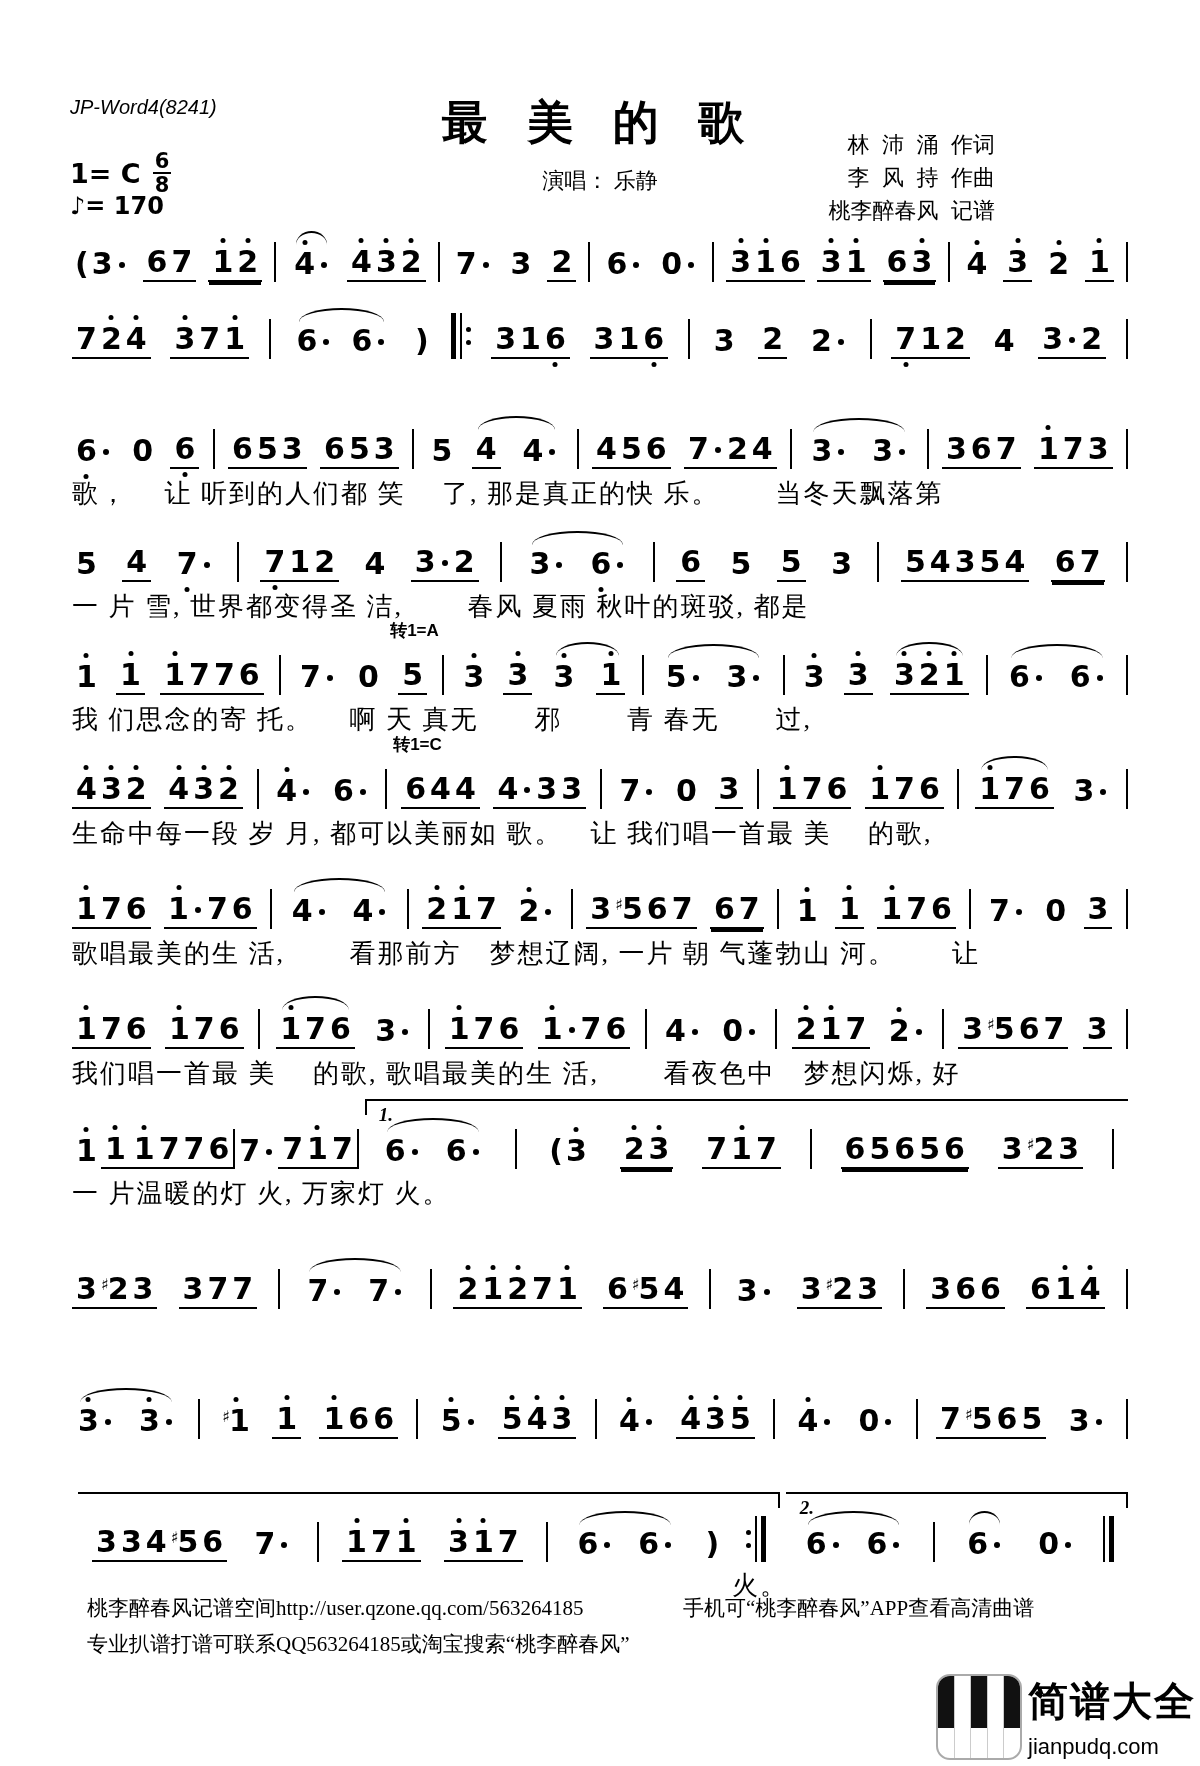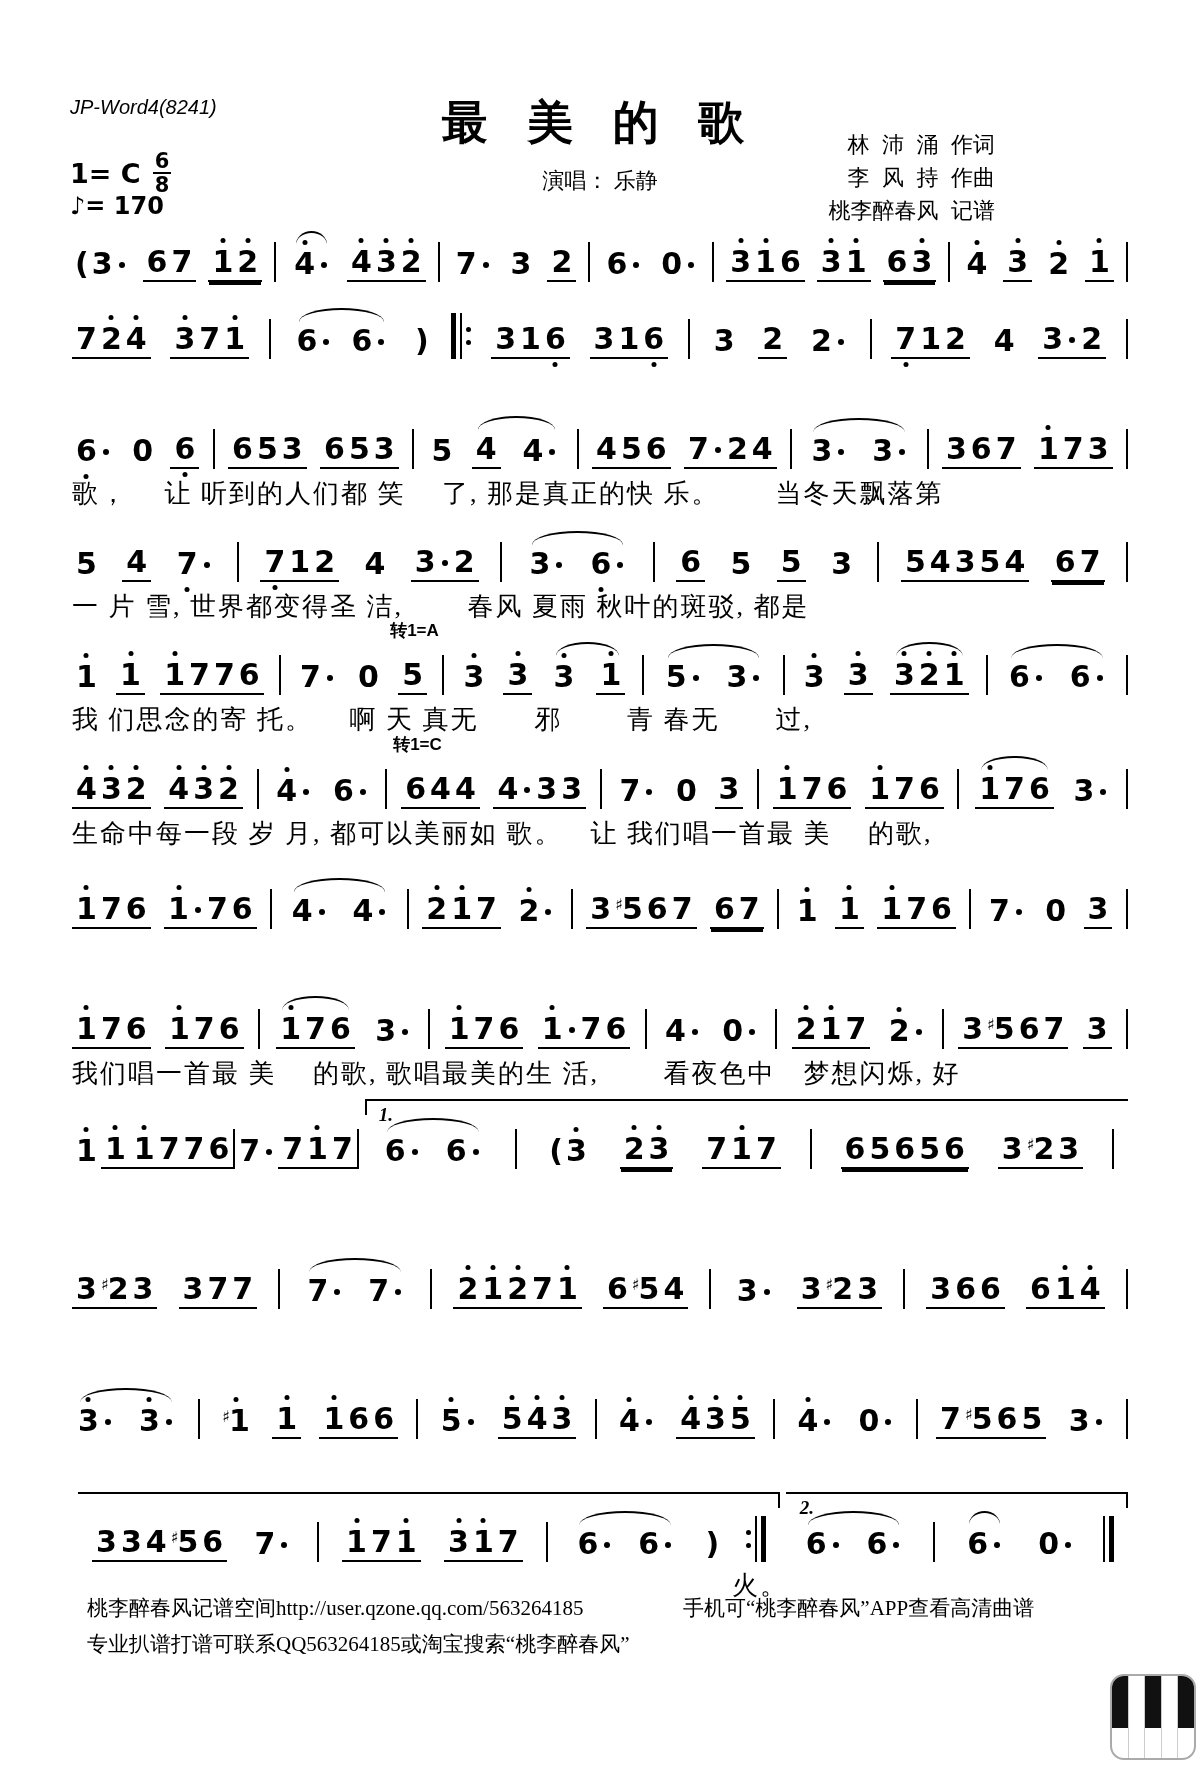--- a/index.html
+++ b/index.html
@@ -572,20 +572,21 @@
           <span class="adot"></span>
         </span>
         <span class="seg">
           <span class="nt"><span class="d">0</span></span>
         </span>
         <span class="seg u1">
           <span class="nt"><span class="d">3</span></span>
         </span>
         <span class="bl"></span>
       </div>
+      <div class="lyrics" style="top: 936px; left: 0px;">歌唱最美的生 活,　　 看那前方　梦想辽阔, 一片 朝 气蓬勃山 河。　　让</div>
       <div class="notation" style="top: 979px;">
         <span class="seg u1">
           <span class="nt hi"><span class="d">1</span></span>
           <span class="nt"><span class="d">7</span></span>
           <span class="nt"><span class="d">6</span></span>
         </span>
         <span class="seg u1">
           <span class="nt hi"><span class="d">1</span></span>
           <span class="nt"><span class="d">7</span></span>
           <span class="nt"><span class="d">6</span></span>
@@ -705,20 +706,21 @@
             <span class="nt"><span class="d">6</span></span>
           </span>
           <span class="seg u1">
             <span class="nt"><span class="d">3</span></span>
             <span class="nt"><span class="sharp">♯</span><span class="d">2</span></span>
             <span class="nt"><span class="d">3</span></span>
           </span>
           <span class="bl"></span>
         </div>
       </div>
+      <div class="lyrics" style="top: 1176px; left: 0px;">一 片温暖的灯 火, 万家灯 火。</div>
       <div class="notation" style="top: 1239px;">
         <span class="seg u1">
           <span class="nt"><span class="d">3</span></span>
           <span class="nt"><span class="sharp">♯</span><span class="d">2</span></span>
           <span class="nt"><span class="d">3</span></span>
         </span>
         <span class="seg u1">
           <span class="nt"><span class="d">3</span></span>
           <span class="nt"><span class="d">7</span></span>
           <span class="nt"><span class="d">7</span></span>
@@ -923,14 +925,18 @@
   </div>
 
   <div class="logo">
     <div class="logo-icon">
       <i class="k b"></i>
         <i class="k"></i>
         <i class="k b"></i>
         <i class="k"></i>
         <i class="k b"></i>
     </div>
+    <div class="logo-text">
+      <span class="logo-name">简谱大全</span>
+      <span class="logo-domain">jianpudq.com</span>
+    </div>
   </div>
 </div>
 
 </body></html>

